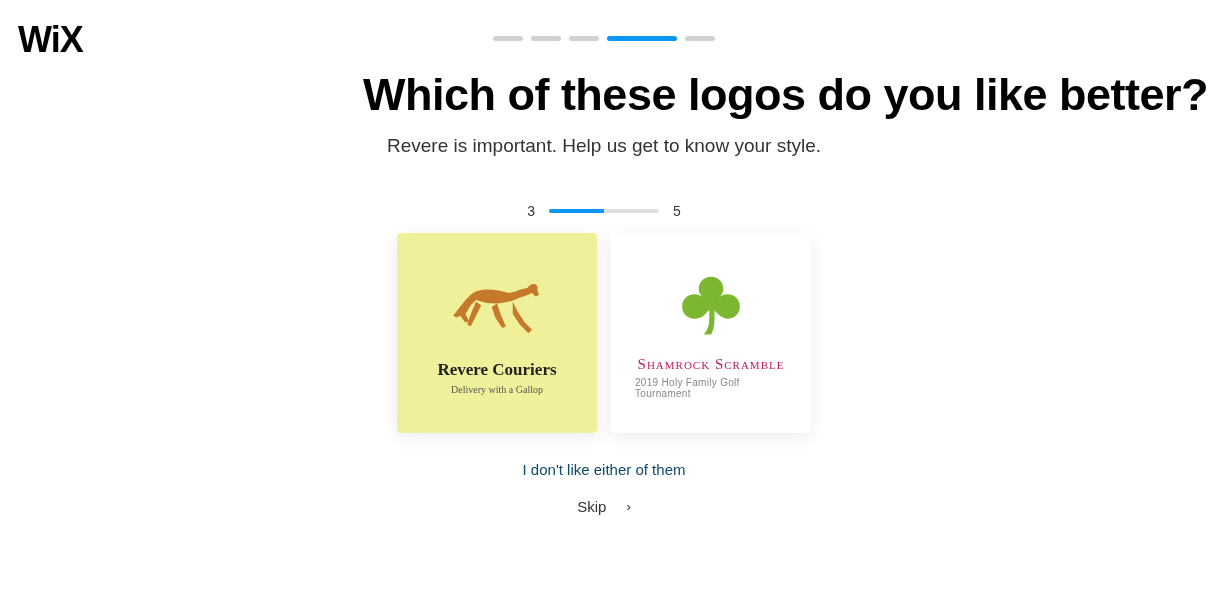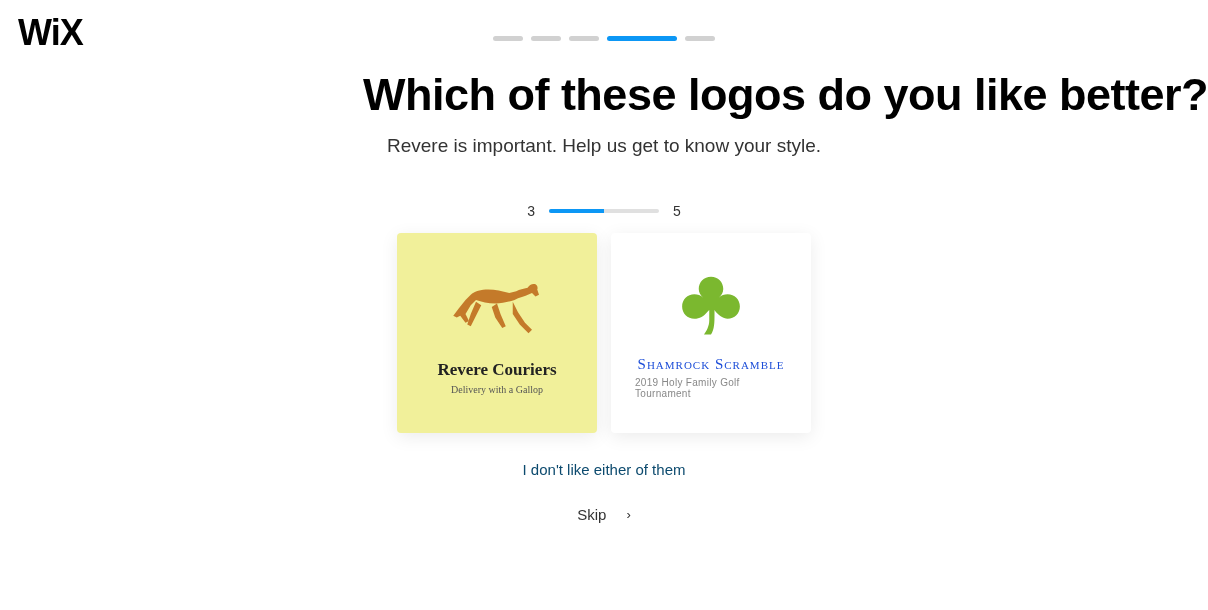--- a/index.html
+++ b/index.html
@@ -9,21 +9,21 @@
     }
     body {
       font-family: -apple-system, BlinkMacSystemFont, "Helvetica Neue", Helvetica, Arial, sans-serif;
       background: #ffffff;
       width: 1208px;
       height: 610px;
       position: relative;
     }
     .logo {
       position: absolute;
-      top: 12px;
+      top: 19px;
       left: 18px;
       font-size: 36px;
       font-weight: 900;
       letter-spacing: -1px;
       color: #000;
     }
     .progress-steps {
       display: flex;
       justify-content: center;
       gap: 8px;
@@ -123,21 +123,21 @@
     }
     .shamrock-svg {
       width: 70px;
       height: 70px;
     }
     .card-title-right {
       font-family: 'Times New Roman', Georgia, serif;
       font-variant: small-caps;
       font-size: 15px;
       letter-spacing: 1px;
-      color: #1d4ed8;
+      color: #be185d;
       margin-top: 18px;
     }
     .card-sub-right {
       font-size: 10px;
       color: #888;
       margin-top: 4px;
       letter-spacing: 0.3px;
     }
     .neither-link {
       display: block;
@@ -145,21 +145,21 @@
       margin-top: 28px;
       color: #0c4a6e;
       font-size: 15px;
       cursor: pointer;
     }
     .skip-link {
       display: flex;
       justify-content: center;
       align-items: center;
       gap: 20px;
-      margin-top: 28px;
+      margin-top: 20px;
       color: #333;
       font-size: 15px;
       cursor: pointer;
     }
     .chevron {
       font-size: 13px;
     }
   </style>
 </head>
 <body>

